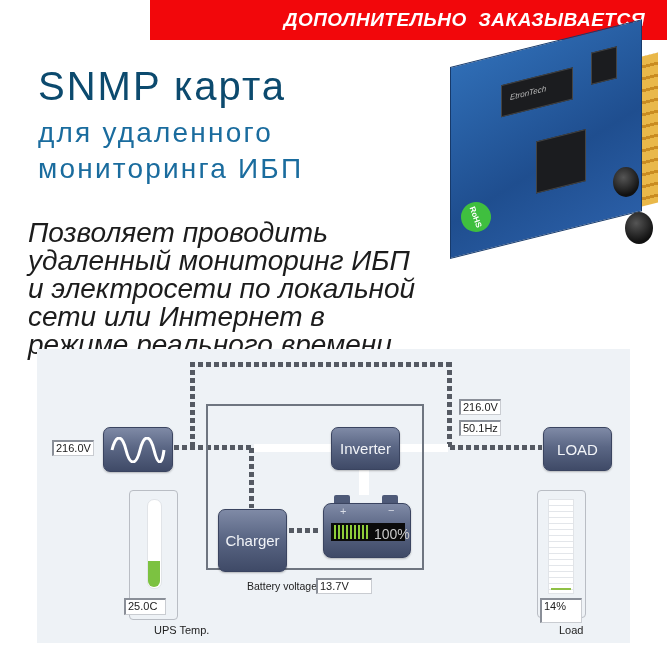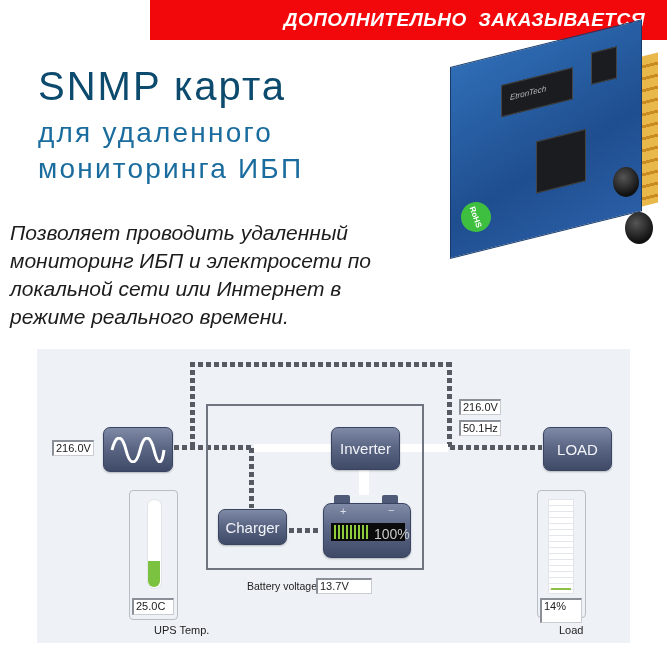--- a/index.html
+++ b/index.html
@@ -4,21 +4,21 @@
 <style>
   html,body{margin:0;padding:0;}
   body{width:667px;height:667px;position:relative;overflow:hidden;background:#ffffff;font-family:"Liberation Sans",sans-serif;}
   .abs{position:absolute;}
   
   .banner{left:150px;top:0;width:517px;height:40px;background:#f2070b;display:flex;align-items:center;justify-content:flex-end;padding-right:22px;box-sizing:border-box;}
   .banner span{color:#fff;font-weight:bold;font-style:italic;font-size:19px;letter-spacing:0.5px;word-spacing:6px;}
   
   .h-main{left:38px;top:64px;color:#0c4a6e;font-size:40px;letter-spacing:2px;line-height:44px;}
   .h-sub{left:38px;color:#1a6c9e;font-size:28px;letter-spacing:2.2px;line-height:32px;}
-  .desc{left:10px;top:219px;width:395px;font-style:italic;font-size:21px;line-height:28px;color:#1c1c1c;}
+  .desc{left:28px;top:219px;width:395px;font-style:italic;font-size:28px;line-height:28px;color:#1c1c1c;}
   
   .card{left:395px;top:62px;width:265px;height:268px;}
   .faceplate{left:12px;top:28px;width:56px;height:228px;background:linear-gradient(90deg,#3b3d41,#55585d 40%,#2f3134);border-radius:3px;box-shadow:2px 2px 4px rgba(0,0,0,.35);}
   .pcb{left:55px;top:5px;width:190px;height:190px;background:linear-gradient(160deg,#2f6db5,#1f4e8f 60%,#2a5ea6);transform:skewY(-14deg);transform-origin:left top;border:1px solid #173a6b;}
   .fingers{left:225px;top:0;width:38px;height:150px;background:repeating-linear-gradient(180deg,#e9b84a 0 9px,#c98c22 9px 12px);transform:skewY(-14deg);transform-origin:left top;}
   .chip{background:#1b1c1f;border:1px solid #444;}
   .cap{background:radial-gradient(circle at 40% 35%,#555,#111 70%);border-radius:50%;}
   .rj45{left:20px;top:118px;width:36px;height:44px;background:#d9d9d9;border:2px solid #888;}
   .rj45 div{position:absolute;left:5px;top:6px;width:22px;height:28px;background:#1a1a1a;}
   .led{width:9px;height:9px;border-radius:50%;}
@@ -80,26 +80,26 @@
 <div class="abs btn" style="left:103px;top:427px;width:70px;height:45px;">
   <svg width="56" height="26" viewBox="0 0 56 26">
     <path d="M2 13 C6 -3,12 -3,16 13 S26 29,30 13 S40 -3,44 13 S52 29,54 13" fill="none" stroke="#ffffff" stroke-width="3"></path>
   </svg>
 </div>
 
 <div class="abs meterframe" style="left:129px;top:490px;width:49px;height:130px;">
   <div class="abs" style="left:17px;top:8px;width:13px;height:88px;background:#ffffff;border-radius:7px;border:1px solid #e1e4e8;"></div>
   <div class="abs" style="left:18px;top:70px;width:12px;height:26px;background:#7cc241;border-radius:0 0 6px 6px;"></div>
 </div>
-<div class="abs readout" style="left:132px;top:598px;width:42px;height:17px;">25.0C</div>
+<div class="abs readout" style="left:124px;top:598px;width:42px;height:17px;">25.0C</div>
 <div class="abs lbl" style="left:142px;top:624px;">UPS Temp.</div>
 
 <div class="abs btn" style="left:331px;top:427px;width:69px;height:43px;font-size:15px;">Inverter</div>
 
-<div class="abs btn" style="left:218px;top:509px;width:69px;height:36px;font-size:15px;text-align:right;">Charger</div>
+<div class="abs btn" style="left:218px;top:509px;width:69px;height:63px;font-size:15px;text-align:right;">Charger</div>
 
 <div class="abs" style="left:323px;top:495px;width:88px;height:63px;">
   <div class="abs" style="left:11px;top:0;width:16px;height:10px;background:#4e5a78;border-radius:2px 2px 0 0;"></div>
   <div class="abs" style="left:59px;top:0;width:16px;height:10px;background:#4e5a78;border-radius:2px 2px 0 0;"></div>
   <div class="abs btn" style="left:0;top:8px;width:88px;height:55px;border-radius:8px;display:block;">
     <span class="abs" style="left:16px;top:1px;font-size:11px;color:#d9dde6;">+</span>
     <span class="abs" style="left:64px;top:0px;font-size:11px;color:#d9dde6;">−</span>
     <div class="abs" style="left:7px;top:19px;width:74px;height:18px;background:#0b0b0b;">
       <div class="abs" style="left:3px;top:2px;width:36px;height:14px;background:repeating-linear-gradient(90deg,#8fce3a 0 2px,transparent 2px 4px);"></div>
       <span class="abs" style="left:43px;top:3px;font-size:14px;color:#c8c8c8;">100%</span>

